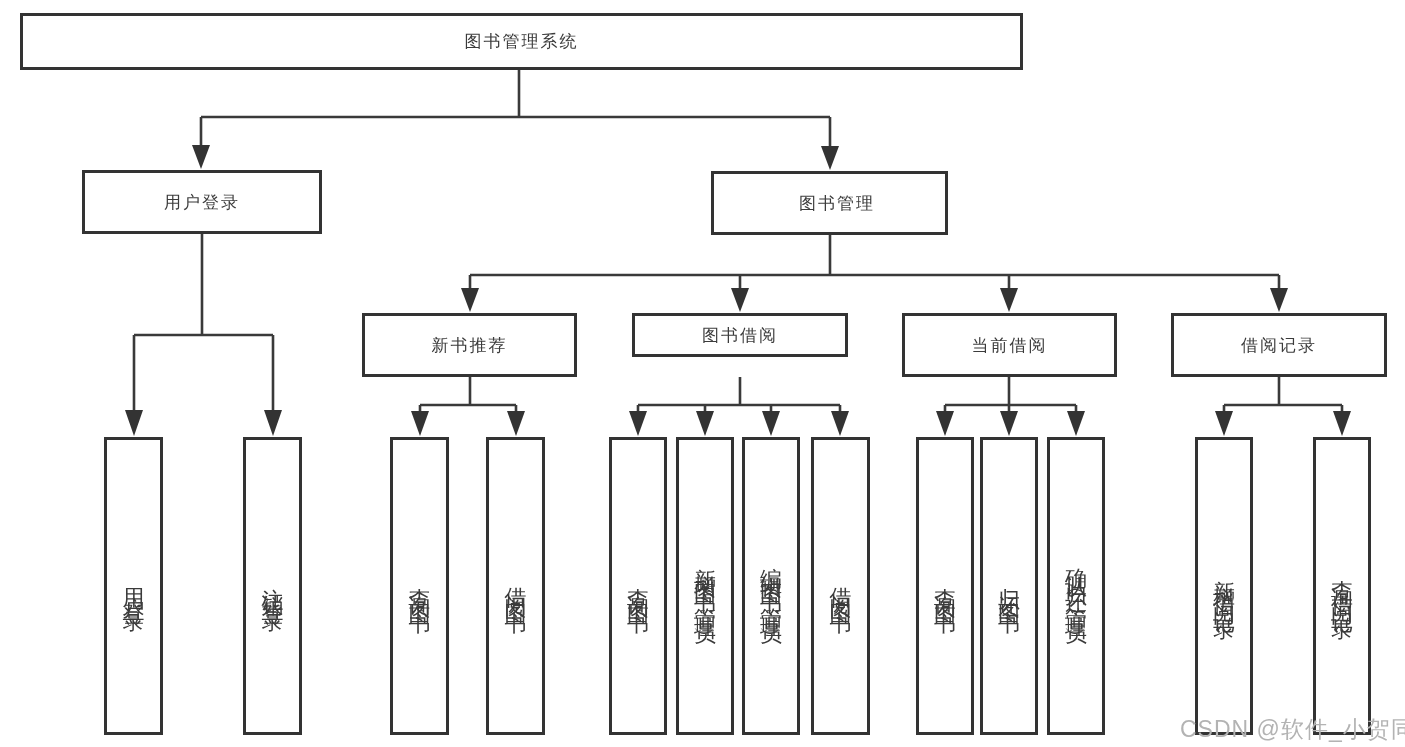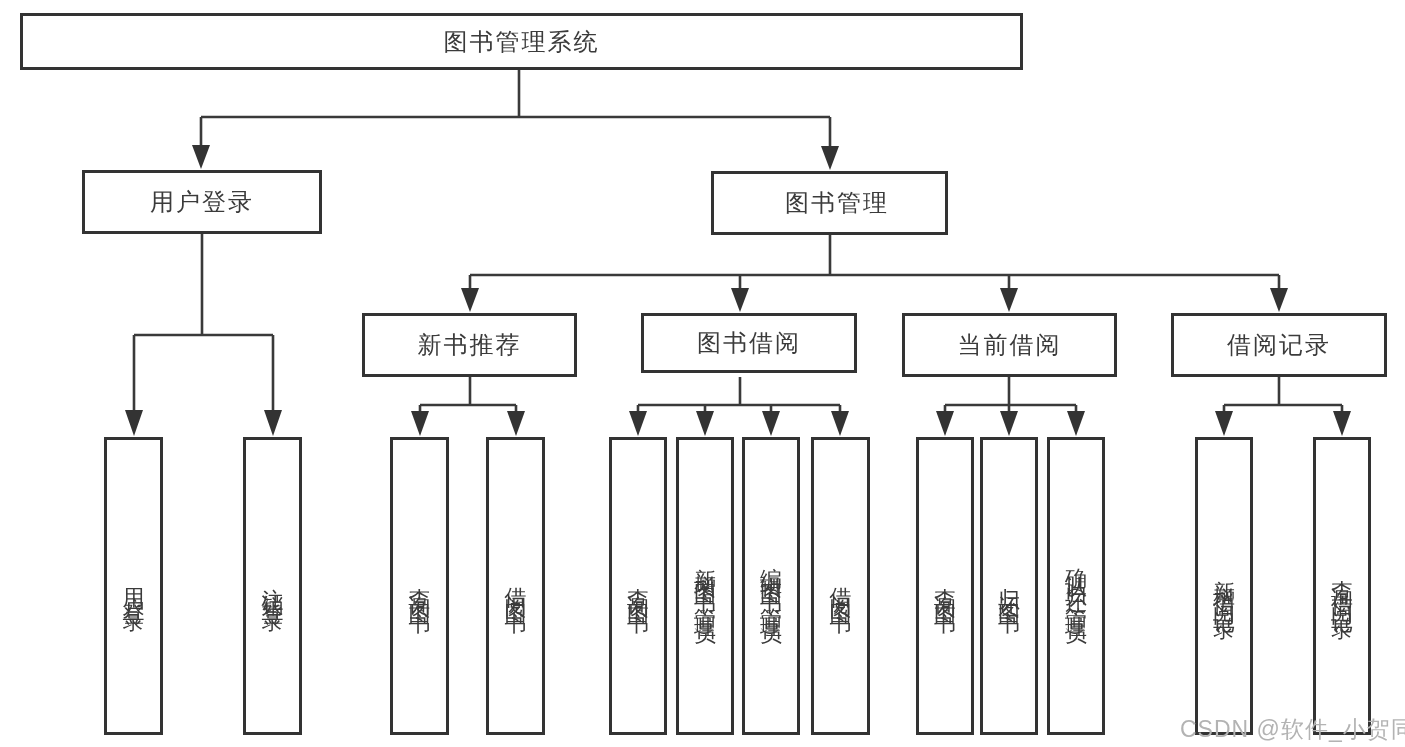--- a/index.html
+++ b/index.html
@@ -28,40 +28,40 @@
     border: 3px solid var(--border, #333333);
     background: #ffffff;
     display: flex;
     align-items: center;
     justify-content: center;
     color: var(--text, #3b3b3b);
     text-align: center;
     white-space: nowrap;
   }
   .h {
-    font-size: 24px;
+    font-size: 17px;
     letter-spacing: 2px;
   }
   .v {
     writing-mode: vertical-rl;
     text-orientation: mixed;
     font-size: 22px;
     letter-spacing: 8px;
     white-space: normal;
     top: 437px;
     height: 298px;
   }
   
   .root      { left: 20px;  top: 13px;  width: 1003px; height: 57px; }
   
   .b-user    { left: 82px;  top: 170px; width: 240px; height: 64px; }
   .b-book    { left: 711px; top: 171px; width: 237px; height: 64px; padding-left: 15px; }
   
   .m-new     { left: 362px;  top: 313px; width: 215px; height: 64px; }
-  .m-borrow  { left: 632px;  top: 313px; width: 216px; height: 60px; margin-left: 9px; }
+  .m-borrow  { left: 632px;  top: 313px; width: 216px; height: 44px; }
   .m-current { left: 902px;  top: 313px; width: 215px; height: 64px; }
   .m-record  { left: 1171px; top: 313px; width: 216px; height: 64px; }
   
   .l-userlogin { left: 104px;  width: 59px; }
   .l-logout    { left: 243px;  width: 59px; }
   .l-g2a       { left: 390px;  width: 59px; }
   .l-g2b       { left: 486px;  width: 59px; }
   .l-g3a       { left: 609px;  width: 58px; }
   .l-g3b       { left: 676px;  width: 58px; }
   .l-g3c       { left: 742px;  width: 58px; }

